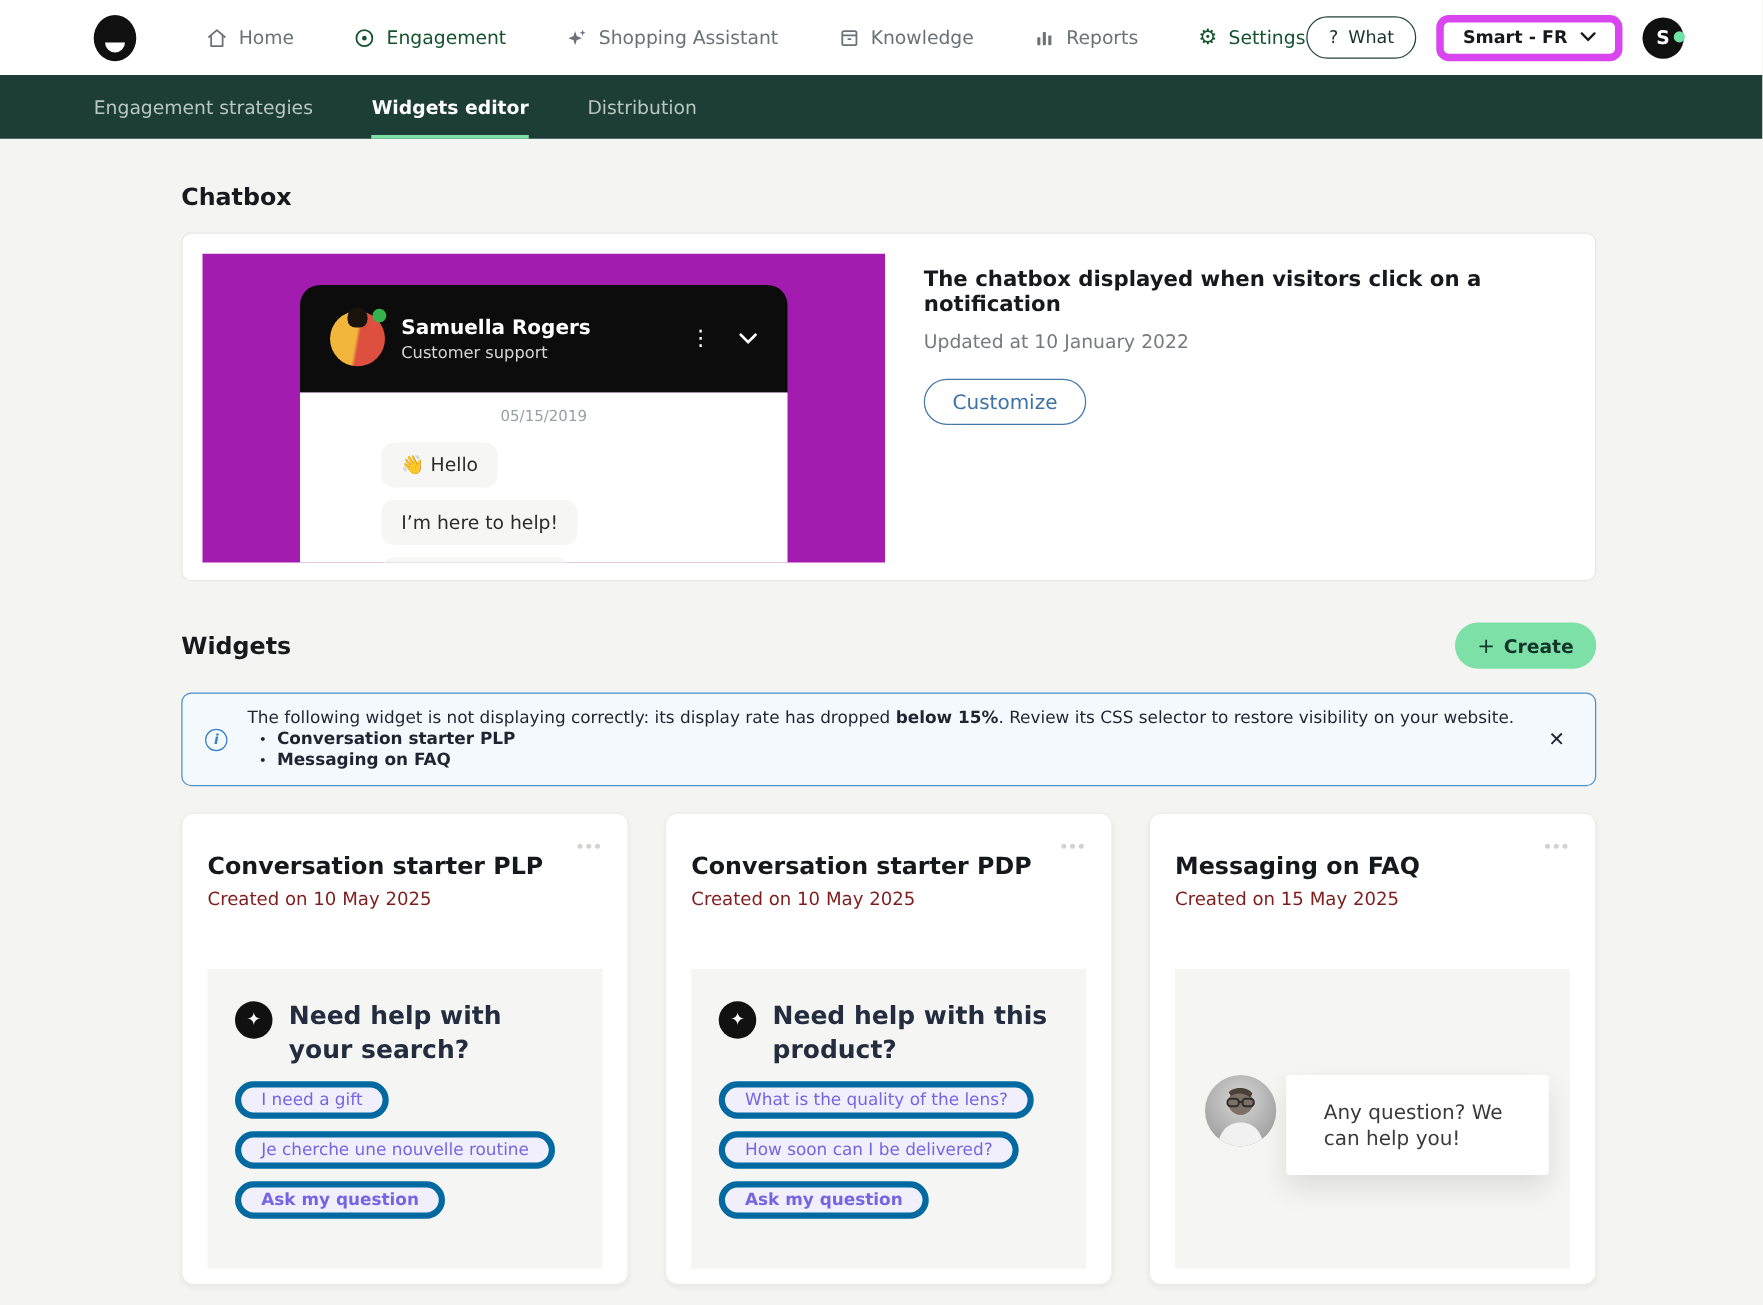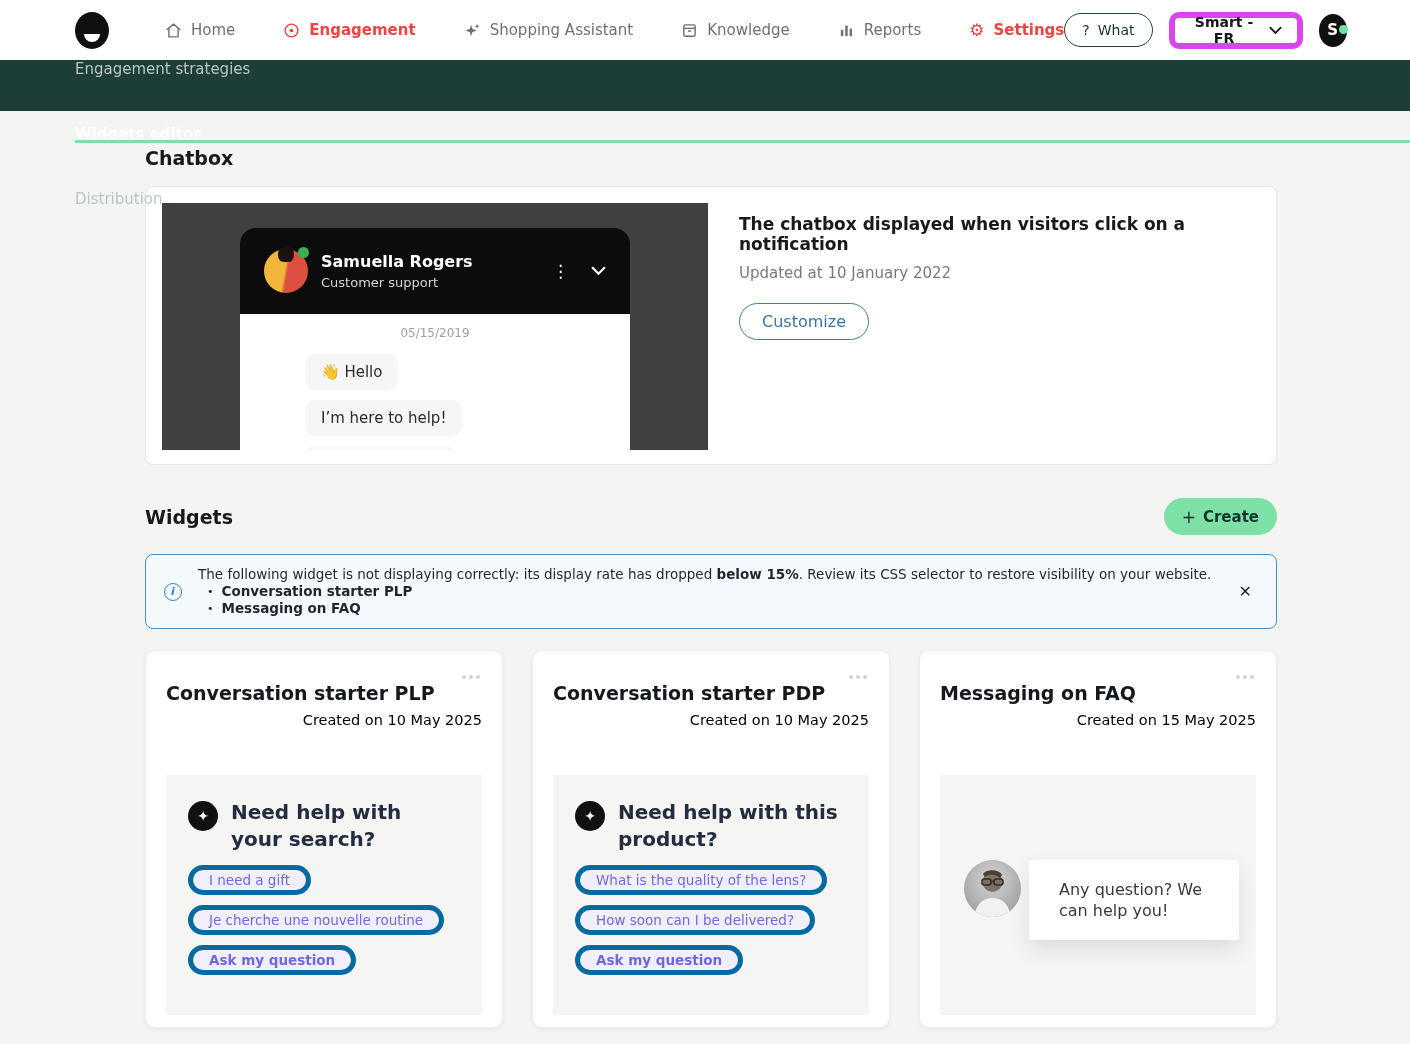--- a/index.html
+++ b/index.html
@@ -23,21 +23,21 @@
   .logo::after {
     content:""; position:absolute; left:50%; bottom:7px; transform:translateX(-50%);
     width:16px; height:8px; background:#fff;
     border-radius:0 0 16px 16px;
   }
   .navitems { display:flex; align-items:center; gap:48px; margin-left:56px; }
   .navitem {
     display:flex; align-items:center; gap:9px;
     font-size:15px; color:#6b7177; cursor:pointer; white-space:nowrap;
   }
-  .navitem.active { color:#ef4444; font-weight:700; }
+  .navitem.active { color:#14532d; font-weight:400; }
   .navitem svg { display:block; }
   .gear-glyph { font-size:17px; line-height:1; }
   .topnav-right { margin-left:auto; display:flex; align-items:center; gap:16px; }
   .help-btn {
     height:34px; padding:0 17px; border:1px solid #21453c; border-radius:17px;
     background:#fff; display:flex; align-items:center; gap:8px;
     font-size:14px; color:#17332c; cursor:pointer; font-family:inherit;
   }
   .help-q { font-size:14px; }
   .locale-btn {
@@ -52,21 +52,21 @@
     position:relative; cursor:pointer;
   }
   .avatar .status-dot {
     position:absolute; right:-1px; top:11px; width:9px; height:9px;
     border-radius:50%; background:#6fe3a5;
   }
 
   
   .subnav {
     height:51px; background:#1c3e37;
-    display:flex; align-items:stretch; gap:47px; padding:0 0 0 75px;flex-direction:column;
+    display:flex; align-items:stretch; gap:47px; padding:0 0 0 75px;
   }
   .subtab {
     display:flex; align-items:center; font-size:15px; color:#b9c6c1;
     cursor:pointer; position:relative; white-space:nowrap;
   }
   .subtab.active { color:#ffffff; font-weight:600; }
   .subtab.active::after {
     content:""; position:absolute; left:0; right:0; bottom:0; height:3px;
     background:#7fdfa7;
   }
@@ -75,21 +75,21 @@
   .main { width:1132px; margin-left:145px; }
   .section-title { font-size:19px; font-weight:700; color:#17191c; }
   .chatbox-title { margin-top:36px; }
 
   
   .chatbox-card {
     margin-top:17px; background:#fff; border:1px solid #e6e6e3; border-radius:8px;
     height:279px; display:flex; padding:16px;
   }
   .chat-preview {
-    width:546px; height:247px; background:#404040; overflow:hidden;
+    width:546px; height:247px; background:#a21caf; overflow:hidden;
     position:relative; flex:0 0 auto;
   }
   .chat-widget { width:390px; margin:25px auto 0; }
   .chat-header {
     background:#0c0c0c; border-radius:16px 16px 0 0; height:86px;
     display:flex; align-items:center; padding:0 24px;
   }
   .agent-avatar {
     width:44px; height:44px; border-radius:50%;
     background:linear-gradient(100deg,#f2b63c 47%,#dd4f3e 53%);
@@ -161,21 +161,21 @@
   .cards { margin-top:21px; display:grid; grid-template-columns:repeat(3,358px); gap:29px; }
   .wcard {
     background:#fff; border:1px solid #eceeea; border-radius:10px;
     box-shadow:0 2px 4px rgba(0,0,0,.05); height:378px; padding:20px; position:relative;
   }
   .wcard-kebab {
     position:absolute; top:24px; right:22px; display:flex; gap:3px; cursor:pointer;
   }
   .wcard-kebab i { width:4px; height:4px; border-radius:50%; background:#d2d2d0; }
   .wcard-title { margin-top:11px; font-size:19px; font-weight:700; color:#15181c; }
-  .wcard-created { margin-top:8px; font-size:14.5px; color:#000000;text-align:right; }
+  .wcard-created { margin-top:8px; font-size:14.5px; color:#7f1d1d; }
   .wcard-preview {
     margin-top:47px; height:240px; background:#f5f5f3; padding:24px 22px;
     position:relative; overflow:hidden;
   }
   .starter-head { display:flex; align-items:flex-start; }
   .spark-badge {
     width:30px; height:30px; border-radius:50%; background:#111; color:#fff;
     display:flex; align-items:center; justify-content:center; font-size:14px;
     flex:0 0 auto; margin-top:2px;
   }

